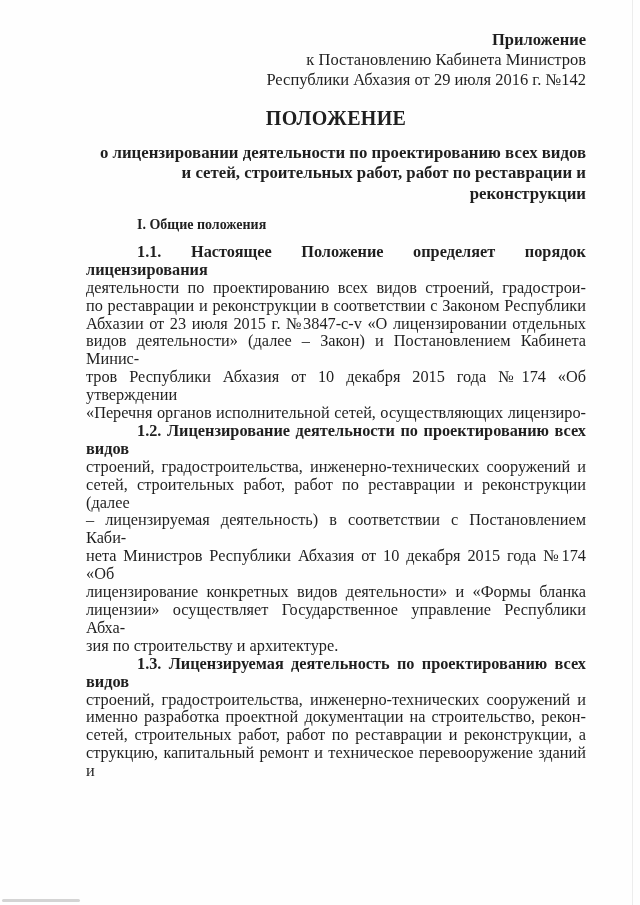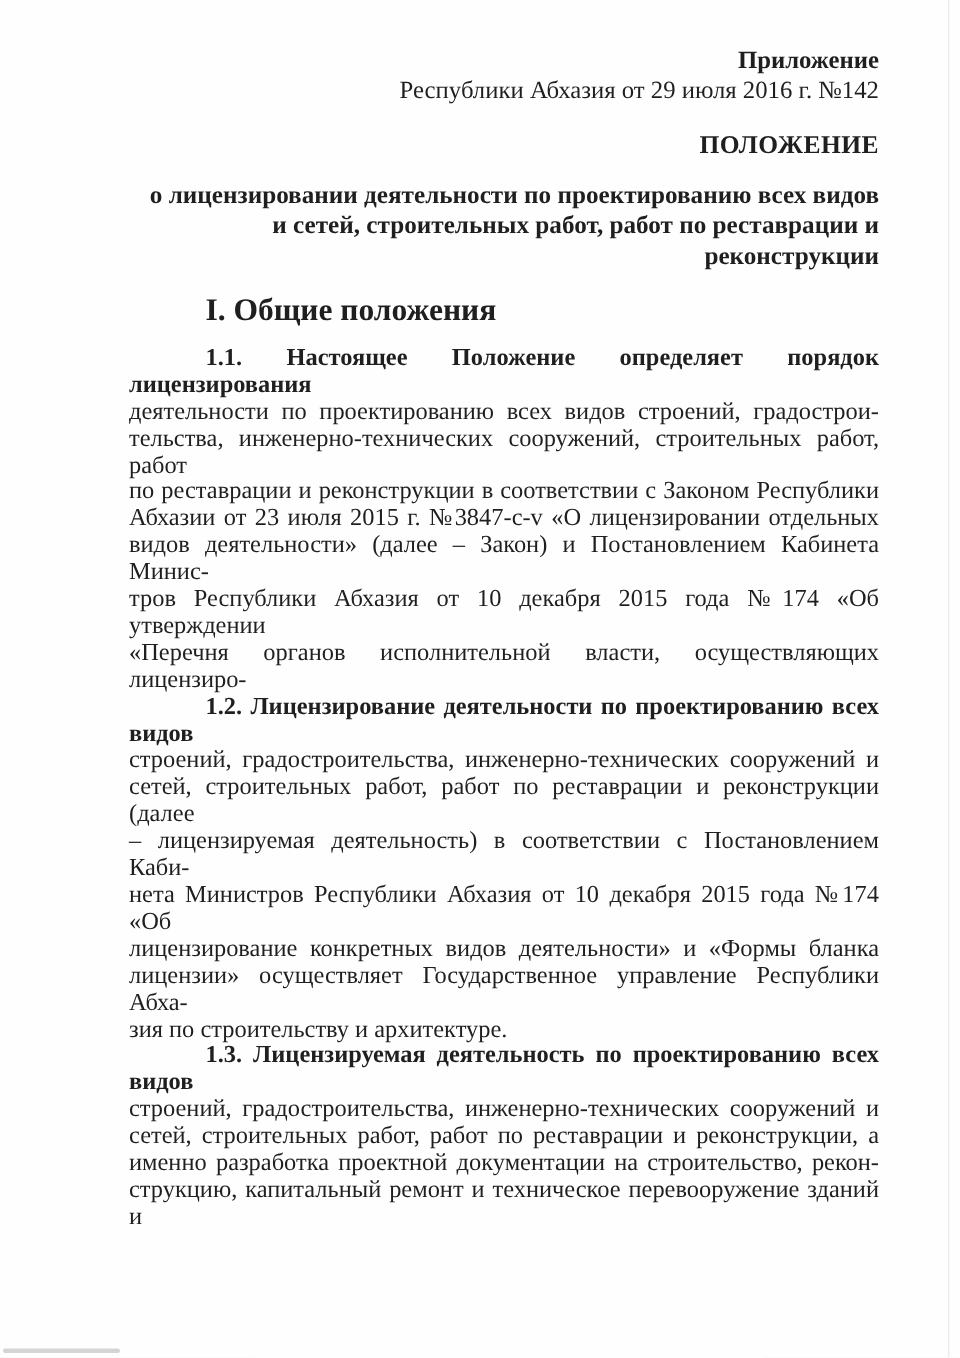--- a/index.html
+++ b/index.html
@@ -21,37 +21,37 @@
     width: 500px;
   }
   .doc-header {
     text-align: right;
     font-size: 16.5px;
     line-height: 20px;
   }
   .doc-header .b { font-weight: bold; }
   .doc-title {
     margin-top: 17px;
-    text-align: right;
+    text-align: center;
     font-weight: bold;
-    font-size: 17px;
+    font-size: 20px;
     letter-spacing: 0.3px;
   }
   .doc-subtitle {
     margin-top: 13px;
     font-weight: bold;
     font-size: 16.8px;
     line-height: 20.3px;
   }
   .doc-subtitle .subline { text-align: right; }
   .section-heading {
     margin-top: 13px;
     padding-left: 51px;
     font-weight: bold;
-    font-size: 21px;
+    font-size: 14px;
   }
   .paragraphs {
     margin-top: 10px;
     font-size: 16.3px;
     line-height: 17.9px;
   }
   .para { margin: 0; }
   .line {
     text-align: justify;
     text-align-last: justify;
@@ -76,58 +76,58 @@
 </style>
 </head>
 <body>
 
 <div class="page">
 
   <div class="content">
 
     <div class="doc-header">
       <div class="b">Приложение</div>
+      <div>к Постановлению Кабинета Министров</div>
       <div>Республики Абхазия от 29 июля 2016 г. №142</div>
     </div>
 
     <div class="doc-title">ПОЛОЖЕНИЕ</div>
 
     <div class="doc-subtitle">
       <div class="subline">о лицензировании деятельности по проектированию всех видов</div>
       <div class="subline">и сетей, строительных  работ, работ по реставрации и реконструкции</div>
     </div>
 
     <div class="section-heading">I. Общие положения</div>
 
     <div class="paragraphs">
       <div class="para">
           <div class="line first">1.1. Настоящее Положение определяет порядок лицензирования</div>
           <div class="line">деятельности по проектированию всех видов строений, градострои-</div>
-          <div class="line">тельства, инженерно-технических сооружений, строительных работ, работ</div>
           <div class="line">по реставрации и реконструкции в соответствии с Законом Республики</div>
           <div class="line">Абхазии от 23 июля 2015 г. №3847-с-v «О лицензировании отдельных</div>
           <div class="line">видов деятельности» (далее – Закон) и Постановлением Кабинета Минис-</div>
           <div class="line">тров Республики Абхазия от 10 декабря 2015 года №174 «Об утверждении</div>
-          <div class="line">«Перечня органов исполнительной власти, осуществляющих лицензиро-</div>
+          <div class="line">«Перечня органов исполнительной сетей, осуществляющих лицензиро-</div>
         </div>
       <div class="para">
           <div class="line first">1.2. Лицензирование деятельности по проектированию всех видов</div>
           <div class="line">строений, градостроительства, инженерно-технических сооружений и</div>
           <div class="line">сетей, строительных работ, работ по реставрации и реконструкции (далее</div>
           <div class="line">– лицензируемая деятельность) в соответствии с Постановлением Каби-</div>
           <div class="line">нета Министров Республики Абхазия от 10 декабря 2015 года №174 «Об</div>
           <div class="line">лицензирование конкретных видов деятельности» и «Формы бланка</div>
           <div class="line">лицензии» осуществляет Государственное управление Республики Абха-</div>
           <div class="line last">зия по строительству и архитектуре.</div>
         </div>
       <div class="para">
           <div class="line first">1.3. Лицензируемая деятельность по проектированию всех видов</div>
           <div class="line">строений, градостроительства, инженерно-технических сооружений и</div>
+          <div class="line">именно разработка проектной документации на строительство, рекон-</div>
           <div class="line">сетей, строительных работ, работ по реставрации и реконструкции, а</div>
-          <div class="line">именно разработка проектной документации на строительство, рекон-</div>
           <div class="line">струкцию, капитальный ремонт и техническое перевооружение зданий и</div>
         </div>
 
     </div>
 
   </div>
 
   <div class="scan-edge-right"></div>
   <div class="scan-smudge-bottom"></div>
 

